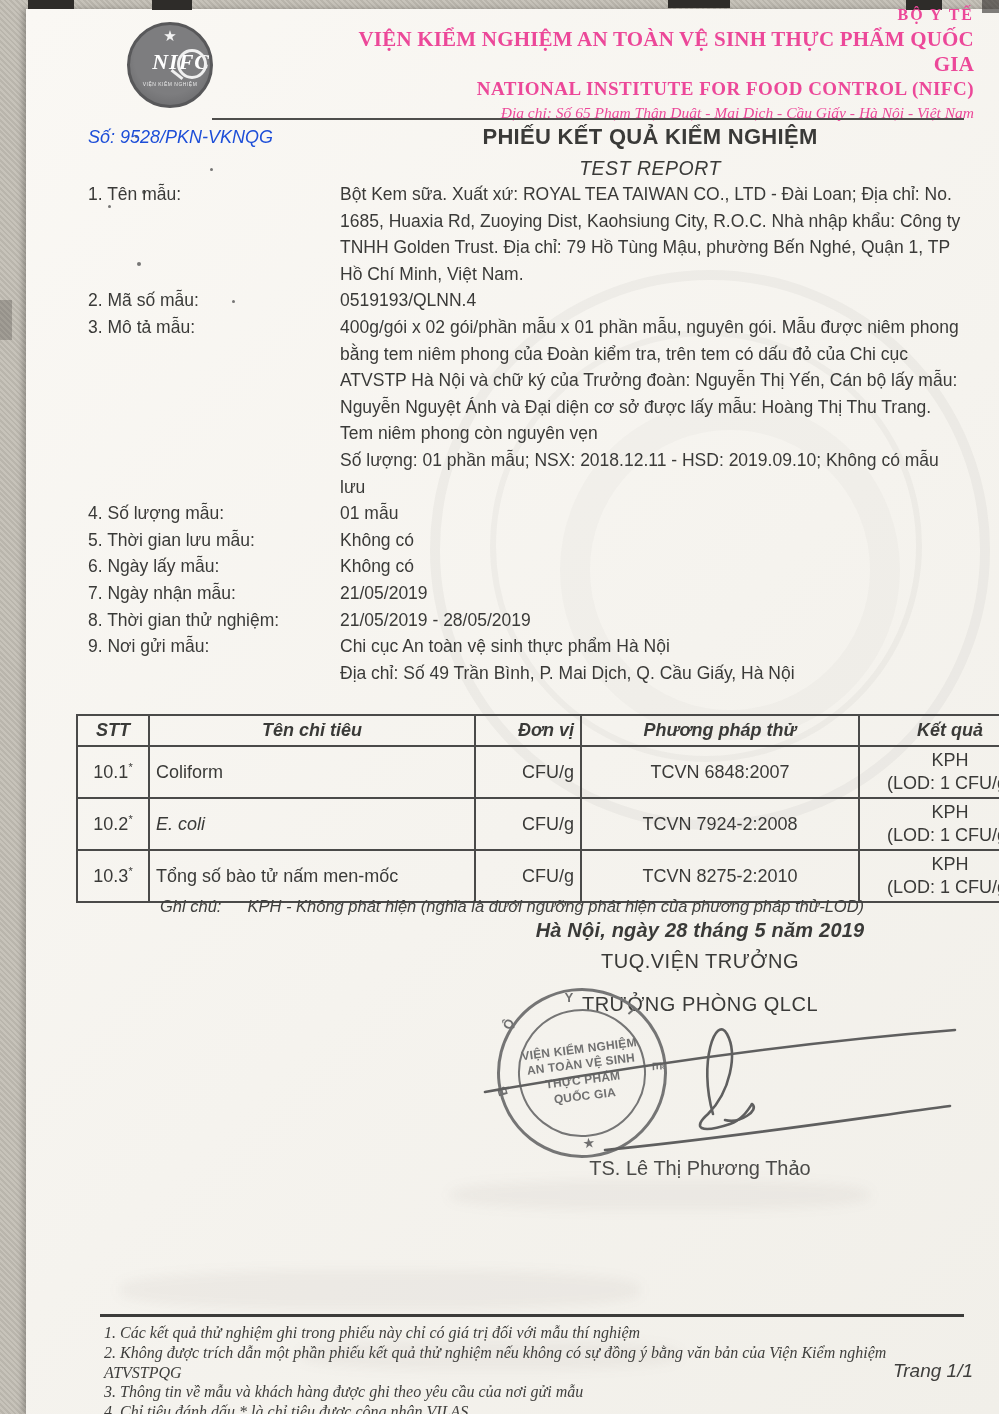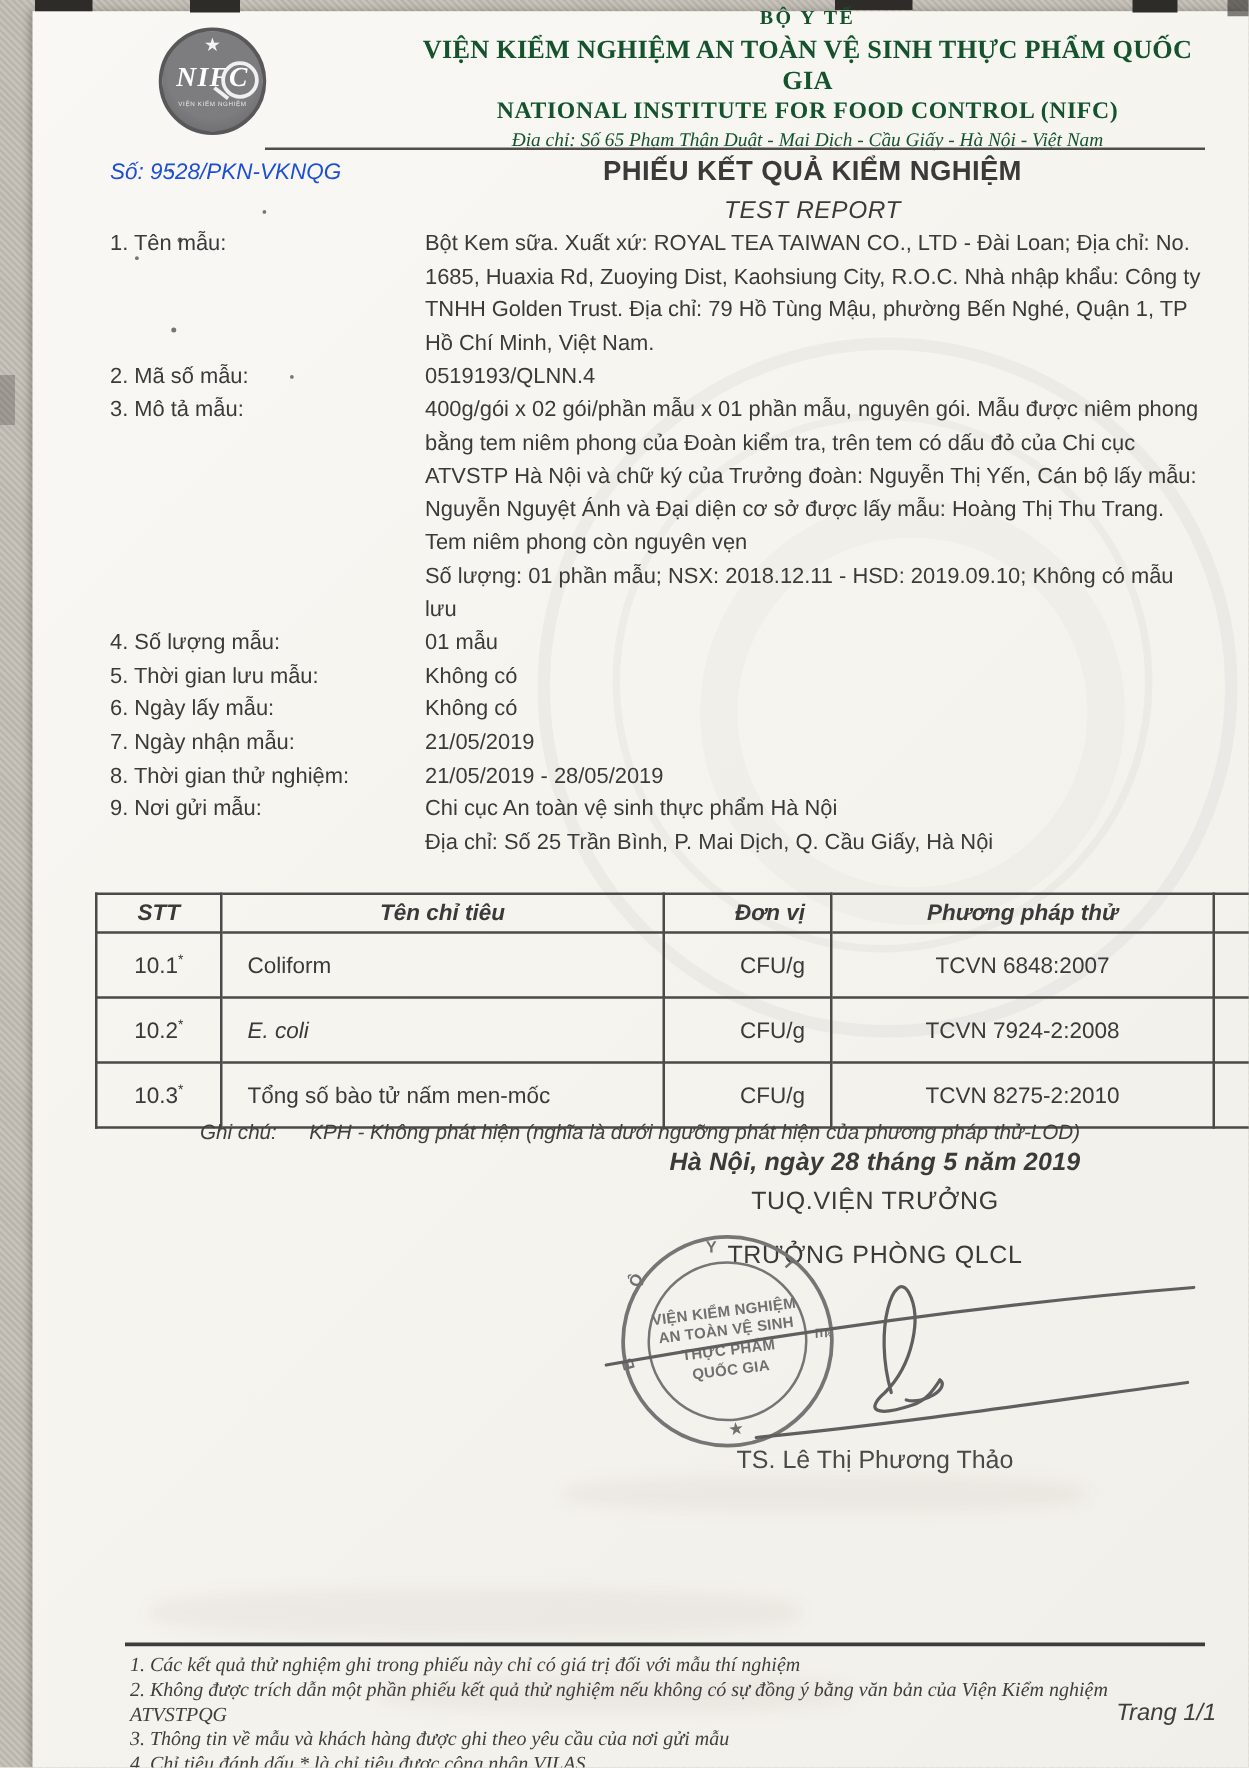--- a/index.html
+++ b/index.html
@@ -21,26 +21,26 @@
   .wm1{left:430px;top:270px;width:540px;height:540px;border:10px solid rgba(100,100,100,.055);}
   .wm2{left:490px;top:330px;width:420px;height:420px;border:6px solid rgba(100,100,100,.05);}
   .wm3{left:560px;top:400px;width:280px;height:280px;border:30px solid rgba(100,100,100,.035);}
   .smudge{position:absolute;background:rgba(90,88,84,.05);filter:blur(6px);border-radius:40%;}
 
   
   .logo{position:absolute;left:127px;top:22px;width:86px;height:86px;border-radius:50%;
     background:radial-gradient(circle at 50% 42%,#7d7d7f 0 58%,#626264 100%);
     border:3px solid #58585a;box-sizing:border-box;}
   .logo .star{position:absolute;left:0;right:0;top:2px;text-align:center;color:#f3f3f3;font-size:15px;}
-  .logo .abbr{position:absolute;left:0;right:0;top:24px;text-align:center;color:#fff;
+  .logo .abbr{position:absolute;left:0;right:0;top:24px;text-align:right;color:#fff;
     font-size:22px;font-weight:bold;font-style:italic;letter-spacing:1px;font-family:"Liberation Serif",serif;}
   .logo .lens{position:absolute;left:47px;top:24px;width:24px;height:24px;border:3px solid #f0f0f0;border-radius:50%;}
   .logo .handle{position:absolute;left:40px;top:48px;width:14px;height:3px;background:#f0f0f0;transform:rotate(38deg);}
   .logo .tiny{position:absolute;left:0;right:0;top:56px;text-align:center;color:#e8e8e8;font-size:5px;letter-spacing:.5px;}
-  .hdr{position:absolute;left:318px;top:6px;width:656px;text-align:center;font-family:"Liberation Serif",serif;color:#14532d;}
+  .hdr{position:absolute;left:318px;top:6px;width:656px;text-align:right;font-family:"Liberation Serif",serif;color:#ec4899;}
   .hdr .ministry{font-size:16px;font-weight:bold;letter-spacing:2px;}
   .hdr .org-vi{font-size:21px;font-weight:bold;margin-top:3px;letter-spacing:.2px;}
   .hdr .org-en{font-size:19px;font-weight:bold;margin-top:1px;letter-spacing:.5px;}
   .hdr .addr{font-size:15.5px;font-style:italic;margin-top:4px;}
   .hdr .phone{font-size:15.5px;font-style:italic;margin-top:1px;}
   .hdr-rule{position:absolute;left:212px;top:118px;width:752px;height:2px;background:#4e4e4c;}
 
   .doc-no{position:absolute;left:88px;top:127px;font-size:18px;font-style:italic;color:#1d4ed8;}
   .doc-title{position:absolute;left:340px;top:124px;width:620px;text-align:center;}
   .doc-title .t1{font-size:22px;font-weight:bold;letter-spacing:.3px;}
@@ -49,21 +49,21 @@
   
   .fields{position:absolute;left:88px;top:181px;width:874px;font-size:17.5px;line-height:26.6px;}
   .frow{display:flex;}
   .frow .lab{width:252px;flex:0 0 252px;}
   .frow .val{width:620px;flex:1;}
   .frow p{margin:0;}
 
   
   table.results{position:absolute;left:76px;top:714px;width:908px;border-collapse:collapse;
     font-size:18px;color:#3a3a38;table-layout:fixed;}
-  table.results th,table.results td{border:2px solid #4a4a49;padding:0 20px;}
+  table.results th,table.results td{border:2px solid #4a4a49;padding:0 6px;}
   table.results th{font-style:italic;font-weight:bold;height:29px;font-size:18px;}
   table.results td{height:50px;}
   .c-stt{width:58px;text-align:center;}
   .c-name{width:312px;text-align:left;padding-left:14px;}
   .c-unit{width:92px;text-align:right;}
   .c-method{width:264px;text-align:center;}
   .c-result{width:168px;text-align:center;line-height:1.3;}
   .italic{font-style:italic;}
   sup{font-size:11px;}
 
@@ -192,21 +192,21 @@
   <div class="frow">
     <div class="lab">8. Thời gian thử nghiệm:</div>
     <div class="val">
         <p>21/05/2019 - 28/05/2019</p>
       </div>
   </div>
   <div class="frow">
     <div class="lab">9. Nơi gửi mẫu:</div>
     <div class="val">
       <p>Chi cục An toàn vệ sinh thực phẩm Hà Nội</p>
-      <p>Địa chỉ: Số 25 Trần Bình, P. Mai Dịch, Q. Cầu Giấy, Hà Nội</p>
+      <p>Địa chỉ: Số 49 Trần Bình, P. Mai Dịch, Q. Cầu Giấy, Hà Nội</p>
     </div>
   </div>
 </div>
 
 <table class="results">
   <tbody>
       <tr>
     <th class="c-stt">STT</th>
     <th class="c-name" style="text-align:center;">Tên chỉ tiêu</th>
     <th class="c-unit">Đơn vị</th>

